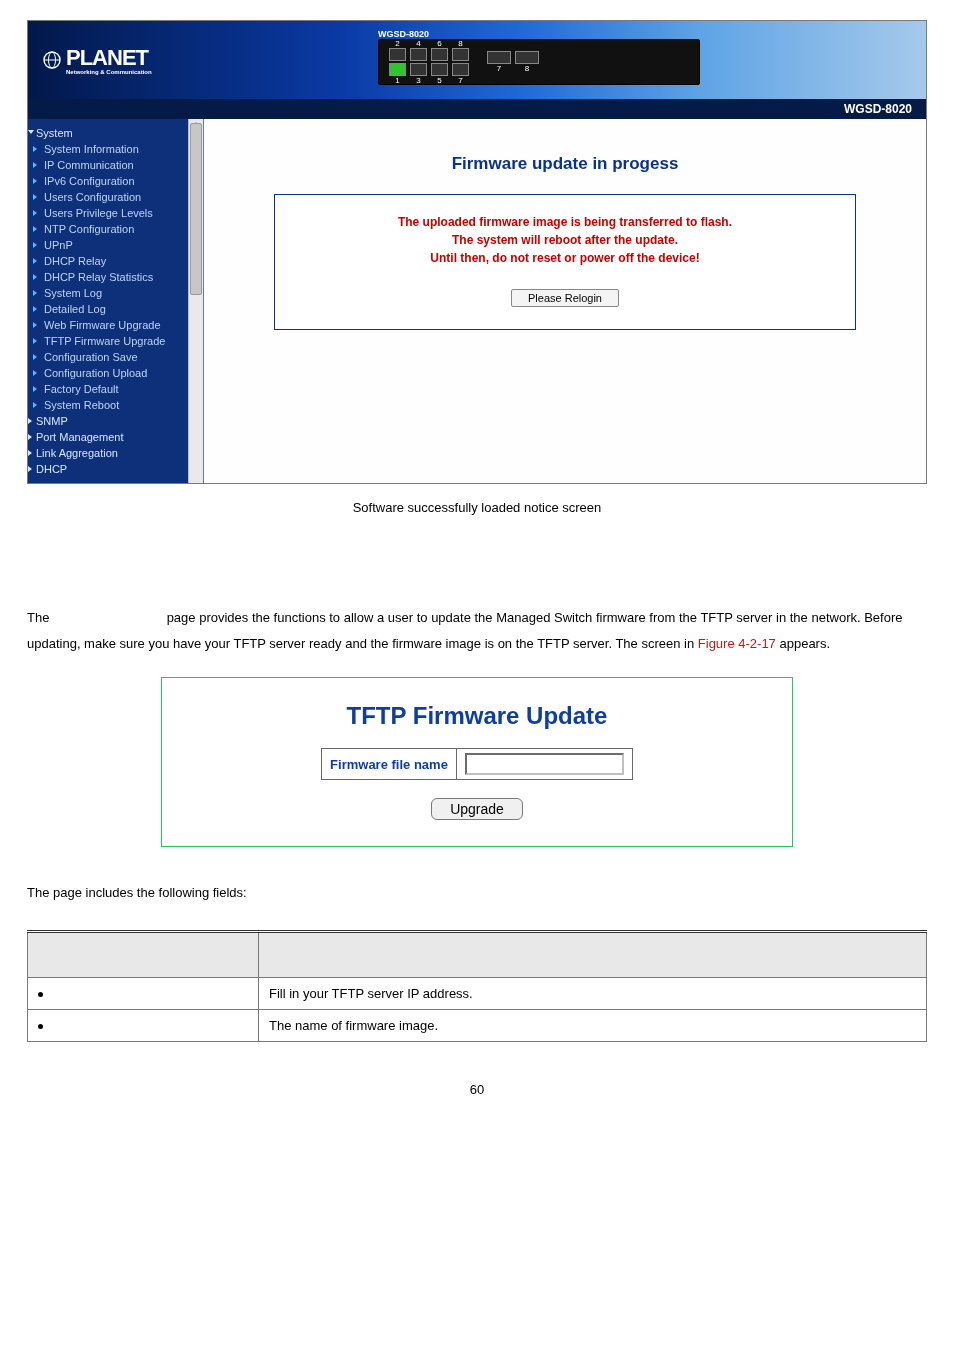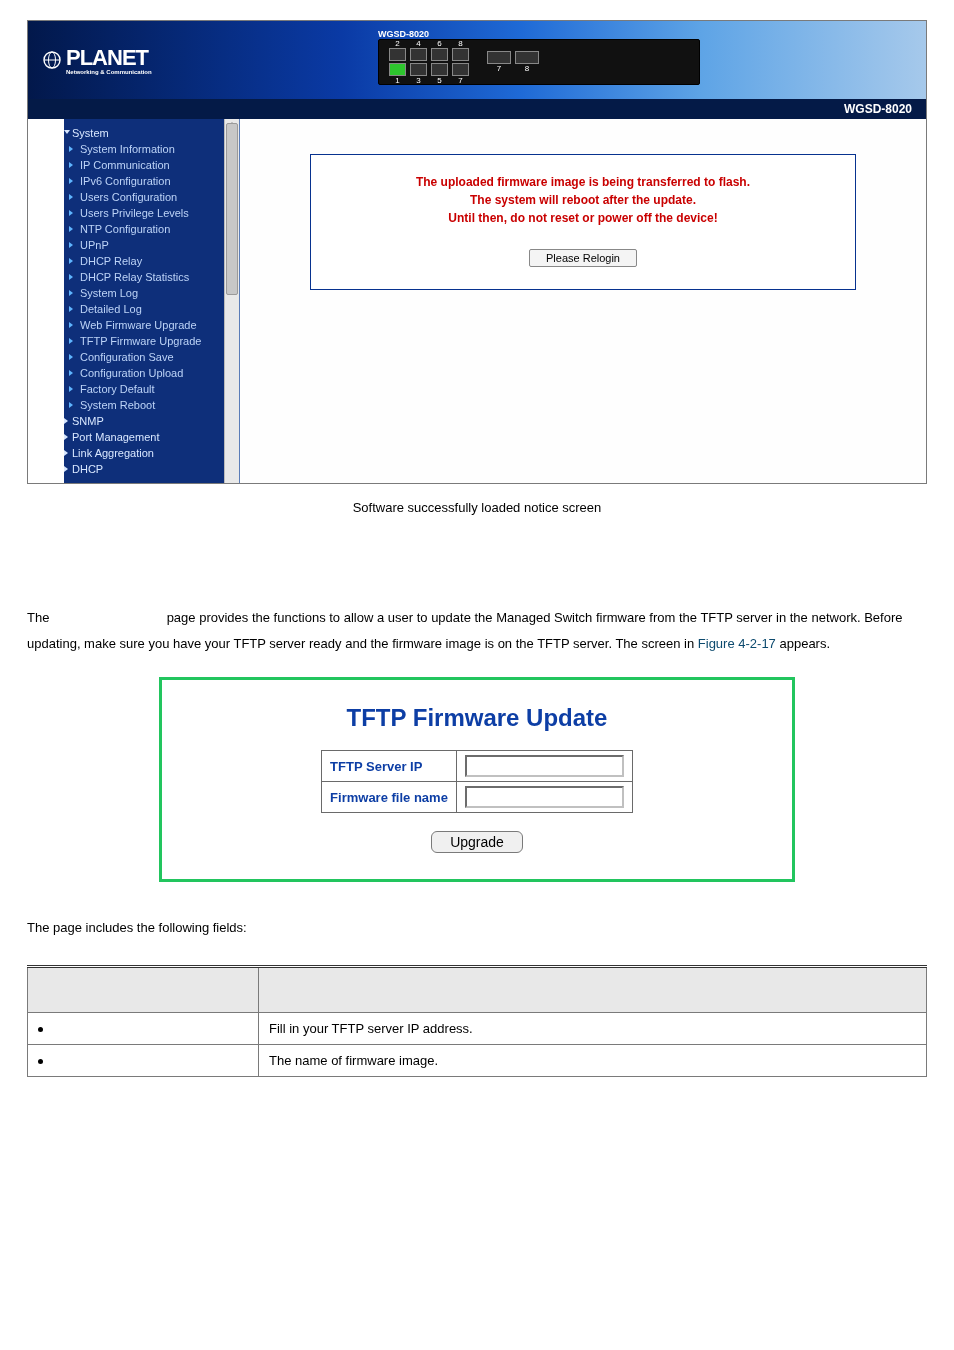--- a/index.html
+++ b/index.html
@@ -96,21 +96,20 @@
     display: flex;
   }
   .ss1-side {
     width: 175px;
     background: #0e2f7a;
     color: #bcd3f7;
     font-size: 11px;
     padding: 6px 0 6px 0;
     position: relative;
     border-right: 1px solid #5b7db8;
-    margin-left: 36px;
   }
   .ss1-side .sbar {
     position:absolute;
     right:0;
     top:0;
     bottom:0;
     width:14px;
     background:#e9e9e9;
     border-left:1px solid #bbb;
   }
@@ -192,23 +191,23 @@
   }
   .caption {
     text-align: center;
     font-size: 13px;
     margin: 16px 0 30px 0;
   }
   .section-para {
     font-size: 13px;
     line-height: 2.0;
   }
-  .figref { color: #0c4a6e; margin-top: 34px; }
+  .figref { color: #b91c1c; margin-top: 34px; }
   .tftpbox {
-    border: 3px solid #22c55e;
+    border: 1px solid #22c55e;
     width: 590px;
     margin: 20px auto 8px auto;
     padding: 24px 20px 26px 20px;
     text-align: center;
   }
   .tftp-title {
     color: #0d3ea5;
     font-weight: bold;
     font-size: 24px;
     margin-bottom: 18px;
@@ -363,20 +362,21 @@
         <div class="side-item"><span class="tri"></span><span>Configuration Save</span></div>
         <div class="side-item"><span class="tri"></span><span>Configuration Upload</span></div>
         <div class="side-item"><span class="tri"></span><span>Factory Default</span></div>
         <div class="side-item"><span class="tri"></span><span>System Reboot</span></div>
         <div class="side-item top" style="padding-left:8px"><span style="position:absolute;left:0;top:5px;border-left:4px solid #d8e7ff;border-top:3px solid transparent;border-bottom:3px solid transparent"></span><span>SNMP</span></div>
         <div class="side-item top" style="padding-left:8px"><span style="position:absolute;left:0;top:5px;border-left:4px solid #d8e7ff;border-top:3px solid transparent;border-bottom:3px solid transparent"></span><span>Port Management</span></div>
         <div class="side-item top" style="padding-left:8px"><span style="position:absolute;left:0;top:5px;border-left:4px solid #d8e7ff;border-top:3px solid transparent;border-bottom:3px solid transparent"></span><span>Link Aggregation</span></div>
         <div class="side-item top" style="padding-left:8px"><span style="position:absolute;left:0;top:5px;border-left:4px solid #d8e7ff;border-top:3px solid transparent;border-bottom:3px solid transparent"></span><span>DHCP</span></div>
       </div>
       <div class="ss1-main">
+        <div class="fw-progress-title">Firmware update in progess</div>
         <div class="fw-progress-box">
           <div class="fw-progress-warn">
             <span>The uploaded firmware image is being transferred to flash.</span><br>
             <span>The system will reboot after the update.</span><br>
             <span>Until then, do not reset or power off the device!</span>
           </div>
           <button class="relogin-btn">Please Relogin</button>
         </div>
       </div>
     </div>
@@ -391,26 +391,20 @@
     <span style="display:inline-block;width:110px"></span>
     <span> page provides the functions to allow a user to update the Managed Switch firmware from the TFTP server in the network. Before updating, make sure you have your TFTP server ready and the firmware image is on the TFTP server. The screen in </span>
     <span class="figref">Figure 4-2-17</span>
     <span> appears.</span>
   </div>
 
   <div class="tftpbox">
     <div class="tftp-title">TFTP Firmware Update</div>
     <table class="tftp-table">
       <tbody>
-          <tr>
-        <td>TFTP Server IP</td>
-        <td>
-              <div class="tftp-input"></div>
-            </td>
-      </tr>
       <tr>
         <td>Firmware file name</td>
         <td>
               <div class="tftp-input"></div>
             </td>
       </tr>
     </tbody>
       </table>
     <button class="upgrade-btn">Upgrade</button>
   </div>
@@ -428,13 +422,14 @@
       <td class="obj"><span class="bullet"></span></td>
       <td>Fill in your TFTP server IP address.</td>
     </tr>
     <tr>
       <td class="obj"><span class="bullet"></span></td>
       <td>The name of firmware image.</td>
     </tr>
   </tbody>
     </table>
 
+  <div class="pagenum">60</div>
 </div>
 
 </body></html>

